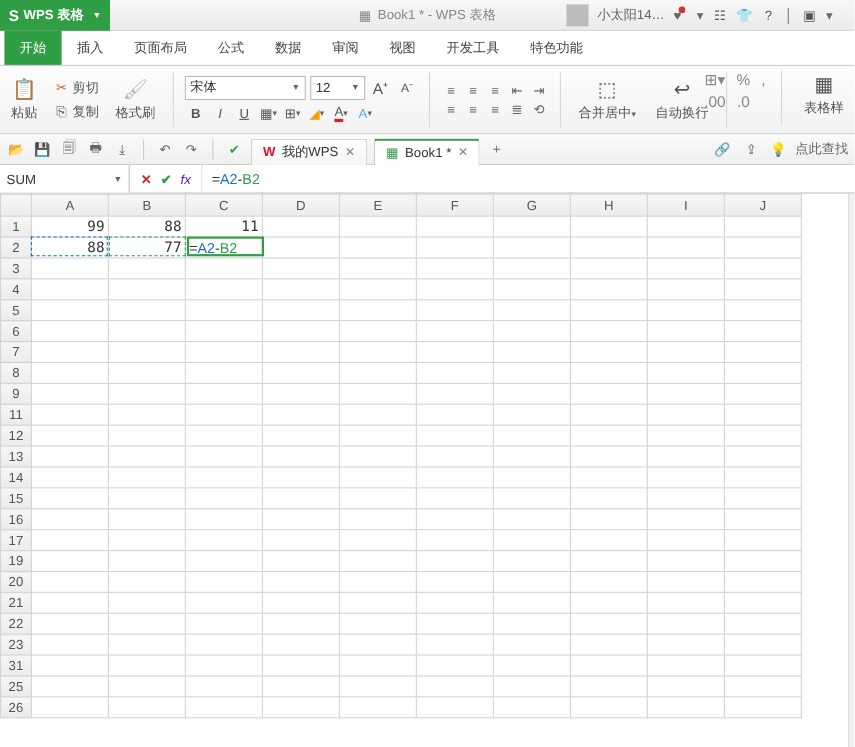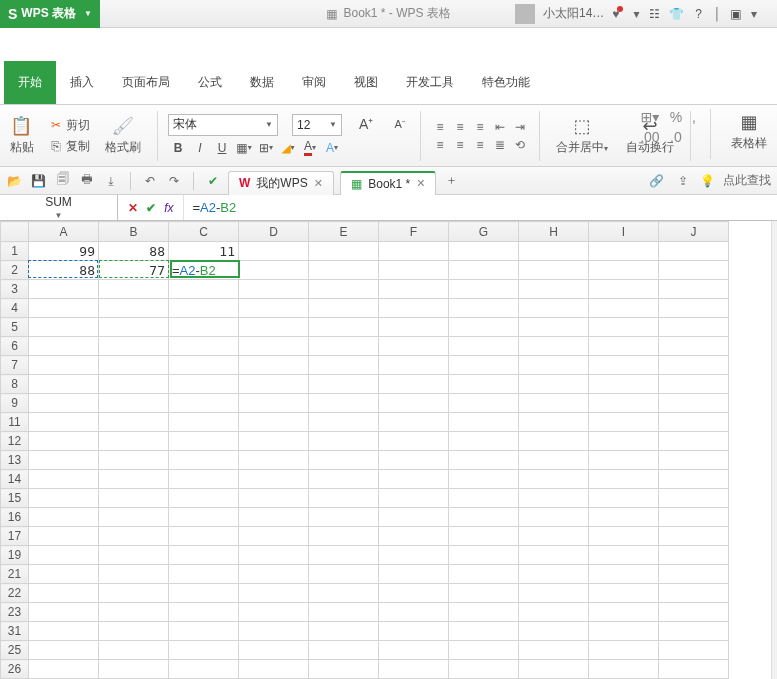--- a/index.html
+++ b/index.html
@@ -10,28 +10,28 @@
 .app-badge { background: #2f9e44; color: #fff; height: 28px; display: flex; align-items: center; padding: 0 8px; font-weight: bold; gap: 4px; }
 .app-badge .s { font-weight: bold; font-size: 14px; }
 .app-badge .caret { font-size: 8px; margin-left: 4px; }
 .title-center { position: absolute; left: 50%; transform: translateX(-50%); display: flex; align-items: center; gap: 6px; color: #888; }
 .title-right { margin-left: auto; display: flex; align-items: center; gap: 8px; padding-right: 20px; color: #666; }
 .avatar { width: 20px; height: 20px; background: #bbb; display: inline-block; }
 .tr-icon { width: 14px; height: 14px; display: inline-flex; align-items: center; justify-content: center; color: #555; }
 .red-dot::after { content:""; width:6px;height:6px;background:#e03131;border-radius:50%;display:inline-block;position:relative;top:-6px;left:-2px;}
 
 
-.menubar { height: 44px; background: #fff; display: flex; align-items: stretch; border-bottom: 1px solid #d0d0d0; padding-left: 4px; margin-top: 33px; }
+.menubar { height: 32px; background: #fff; display: flex; align-items: stretch; border-bottom: 1px solid #d0d0d0; padding-left: 4px; }
 .menu-tab { padding: 0 14px; display: flex; align-items: center; color: #444; cursor: pointer; }
 .menu-tab.active { background: #2f9e44; color: #fff; }
 
 
 .ribbon { height: 62px; background: linear-gradient(#fdfdfd,#f2f2f2); border-bottom: 1px solid #d0d0d0; display: flex; align-items: center; padding: 2px 4px; gap: 6px; position:relative;}
 .rgroup { display: flex; flex-direction: column; gap: 2px; }
-.rgroup-h { display: flex; gap: 14px; }
+.rgroup-h { display: flex; align-items: center; gap: 4px; }
 .divider { width: 1px; height: 50px; background: #d8d8d8; margin: 0 4px; }
 .big-btn { display: flex; flex-direction: column; align-items: center; justify-content: center; gap: 2px; padding: 2px 6px; color: #555; }
 .big-btn .ico { width: 22px; height: 22px; display: flex; align-items: center; justify-content: center; font-size: 18px; }
 .small-btn { display: flex; align-items: center; gap: 3px; padding: 1px 3px; color: #555; font-size: 12px; }
 .small-btn .ico { width: 14px; height: 14px; display: flex; align-items: center; justify-content: center; }
 .select-font { border: 1px solid #bbb; background: #fff; height: 22px; width: 110px; display: flex; align-items: center; padding: 0 4px; justify-content: space-between; }
 .select-size { border: 1px solid #bbb; background: #fff; height: 22px; width: 50px; display: flex; align-items: center; padding: 0 4px; justify-content: space-between; }
 .fmt-row { display: flex; gap: 2px; align-items: center; }
 .fmt-btn { width: 20px; height: 20px; display: flex; align-items: center; justify-content: center; color: #555; }
 .align-grid { display: grid; grid-template-columns: repeat(5, 18px); gap: 2px; }
@@ -47,21 +47,21 @@
 .qat .sep { width: 1px; height: 18px; background: #ccc; margin: 0 4px; }
 .doc-tab { display: flex; align-items: center; height: 24px; padding: 0 10px; border: 1px solid #ccc; border-bottom: none; background: linear-gradient(#fff,#f5f5f5); border-radius: 3px 3px 0 0; gap: 6px; margin-top:4px;}
 .doc-tab.active { background: #fff; border-top: 2px solid #2f9e44; }
 .doc-tab .x { color: #888; font-size: 11px; }
 .wps-label { color: #d13; font-weight: bold; }
 .qat-right { margin-left:auto; display:flex; align-items:center; gap:8px; color:#666;}
 .bulb { color:#f59f00; }
 
 
 .fxrow { height: 26px; border-bottom: 1px solid #c0c0c0; display: flex; align-items: stretch; }
-.namebox { width: 118px; border-right: 1px solid #c0c0c0; display: flex; align-items: center; padding: 0 6px; justify-content: space-between; background: #fff; flex-direction: column; }
+.namebox { width: 118px; border-right: 1px solid #c0c0c0; display: flex; align-items: center; padding: 0 6px; justify-content: space-between; background: #fff; }
 .namebox .dd { font-size: 8px; color: #666; }
 .fx-btns { display: flex; align-items: center; gap: 8px; padding: 0 10px; border-right: 1px solid #e0e0e0;}
 .fx-btns .cancel { color: #c92a2a; font-weight: bold; }
 .fx-btns .accept { color: #2f9e44; font-weight: bold; }
 .fx-btns .fx { font-style: italic; color: #4c1d95; }
 .fx-input { flex: 1; display: flex; align-items: center; padding: 0 8px; font-family: Consolas, monospace; font-size: 13px; }
 .fx-input .ref-a { color: #1971c2; }
 .fx-input .ref-b { color: #2f9e44; }
 
 
@@ -871,20 +871,53 @@
             <div class="cell"></div>
           </td>
           <td>
             <div class="cell"></div>
           </td>
           <td>
             <div class="cell"></div>
           </td>
         </tr>
         <tr>
+          <th class="rowh">20</th>
+          <td>
+            <div class="cell"></div>
+          </td>
+          <td>
+            <div class="cell"></div>
+          </td>
+          <td>
+            <div class="cell"></div>
+          </td>
+          <td>
+            <div class="cell"></div>
+          </td>
+          <td>
+            <div class="cell"></div>
+          </td>
+          <td>
+            <div class="cell"></div>
+          </td>
+          <td>
+            <div class="cell"></div>
+          </td>
+          <td>
+            <div class="cell"></div>
+          </td>
+          <td>
+            <div class="cell"></div>
+          </td>
+          <td>
+            <div class="cell"></div>
+          </td>
+        </tr>
+        <tr>
           <th class="rowh">21</th>
           <td>
             <div class="cell"></div>
           </td>
           <td>
             <div class="cell"></div>
           </td>
           <td>
             <div class="cell"></div>
           </td>

